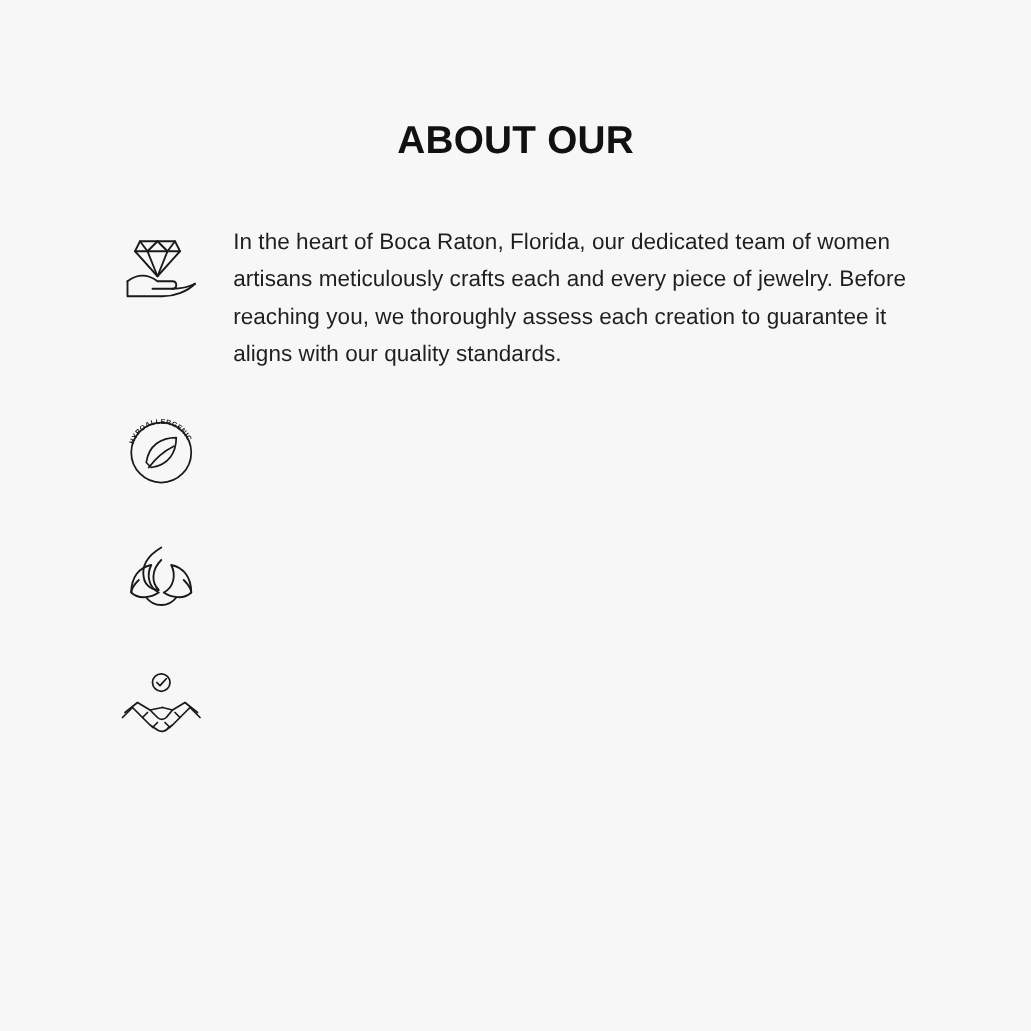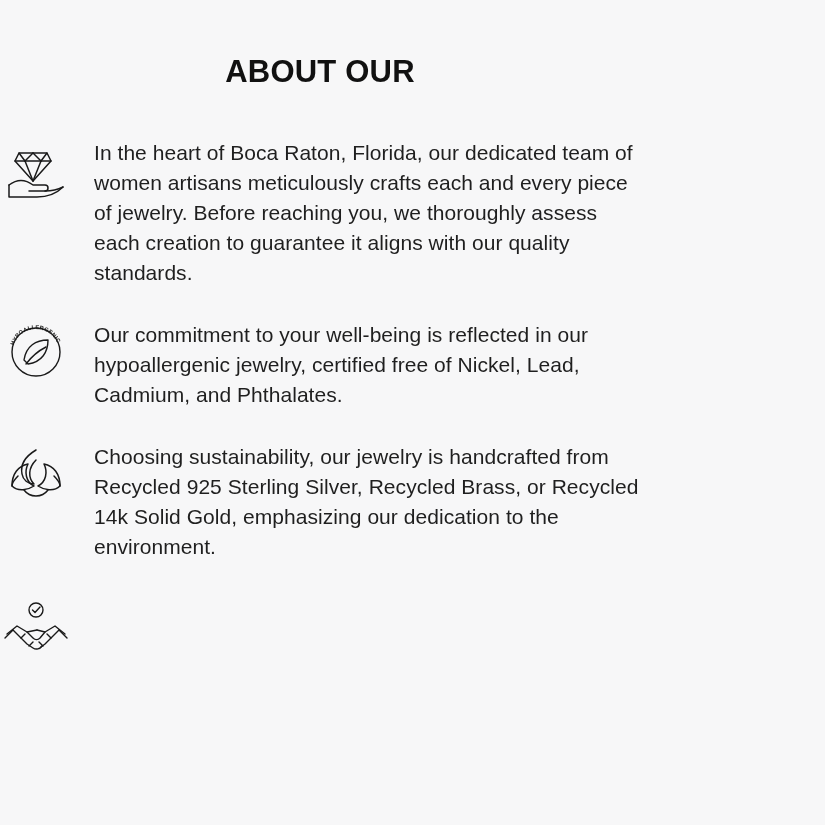--- a/index.html
+++ b/index.html
@@ -11,22 +11,22 @@
     color: #1c1c1c;
     overflow: hidden;
   }
   .page {
     width: 825px;
     height: 825px;
     background: #f7f7f8;
     position: relative;
     display: flex;
     flex-direction: column;
-    align-items: flex-start;
-    padding-top: 48px;
+    align-items: center;
+    padding-top: 88px;
   }
   .heading {
     width: 640px;
     text-align: center;
     font-size: 31px;
     line-height: 48px;
     font-weight: bold;
     letter-spacing: 0.2px;
     color: #111111;
     text-transform: uppercase;
@@ -47,21 +47,21 @@
   .feature-icon {
     flex: 0 0 72px;
     width: 72px;
     height: 72px;
     display: flex;
     align-items: center;
     justify-content: center;
   }
   .feature-icon svg { display: block; }
   .feature-text {
-    font-size: 21px;
+    font-size: 18px;
     line-height: 30px;
     color: #1f1f1f;
     padding-top: 6px;
     letter-spacing: 0.05px;
   }
   
   .feature:nth-child(1) .feature-icon { margin-top: 4px; }
   .feature:nth-child(2) .feature-icon { margin-top: 2px; }
   .feature:nth-child(3) .feature-icon { margin-top: 2px; }
   .feature:nth-child(4) .feature-icon { margin-top: 6px; }
@@ -103,35 +103,33 @@
           <path d="M20 40 C22 26 32 20 44 20 C44 32 38 42 24 44 Z"></path>
           <path d="M22 44 C28 36 36 30 42 27"></path>
           <defs>
             <path id="arcpath" d="M 9 32 A 23 23 0 0 1 55 32"></path>
           </defs>
           <text font-family="'Liberation Sans', sans-serif" font-size="5.6" font-weight="bold" fill="#1a1a1a" stroke="none" letter-spacing="0.3">
             <textPath href="#arcpath" startOffset="9%">HYPOALLERGENIC</textPath>
           </text>
         </svg>
       </div>
-      <div class="feature-text">Our commitment to your well-being is reflected in our hypoallergenic jewelry, certified free of Nickel, Lead, Cadmium, and Phthalates.</div>
     </div>
 
     <div class="feature">
       <div class="feature-icon">
         <svg width="64" height="64" viewBox="0 0 64 64" fill="none" stroke="#1a1a1a" stroke-width="1.5" stroke-linecap="round" stroke-linejoin="round">
           <path d="M32 8 C22 14 16 22 18 32 C19 38 24 42 30 42 C24 36 24 26 32 18"></path>
           <path d="M8 44 C8 32 14 24 24 22 C20 30 22 40 30 44 C24 48 14 50 8 44"></path>
           <path d="M56 44 C56 32 50 24 40 22 C44 30 42 40 34 44 C40 48 50 50 56 44"></path>
           <path d="M20 48 C26 56 38 56 44 48"></path>
           <path d="M14 34 C10 38 8 42 8 44"></path>
           <path d="M50 34 C54 38 56 42 56 44"></path>
         </svg>
       </div>
-      <div class="feature-text">Choosing sustainability, our jewelry is handcrafted from Recycled 925 Sterling Silver, Recycled Brass, or Recycled 14k Solid Gold, emphasizing our dedication to the environment.</div>
     </div>
 
     <div class="feature">
       <div class="feature-icon">
         <svg width="66" height="60" viewBox="0 0 66 60" fill="none" stroke="#1a1a1a" stroke-width="1.4" stroke-linecap="round" stroke-linejoin="round">
           <circle cx="33" cy="10" r="7"></circle>
           <path d="M29.5 10 L32 12.5 L37 7"></path>
           <path d="M4 34 L14 26 L24 32 L34 30"></path>
           <path d="M62 34 L52 26 L42 32 L34 30"></path>
           <path d="M24 32 L30 38 C32 40 35 40 37 38 L42 32"></path>

